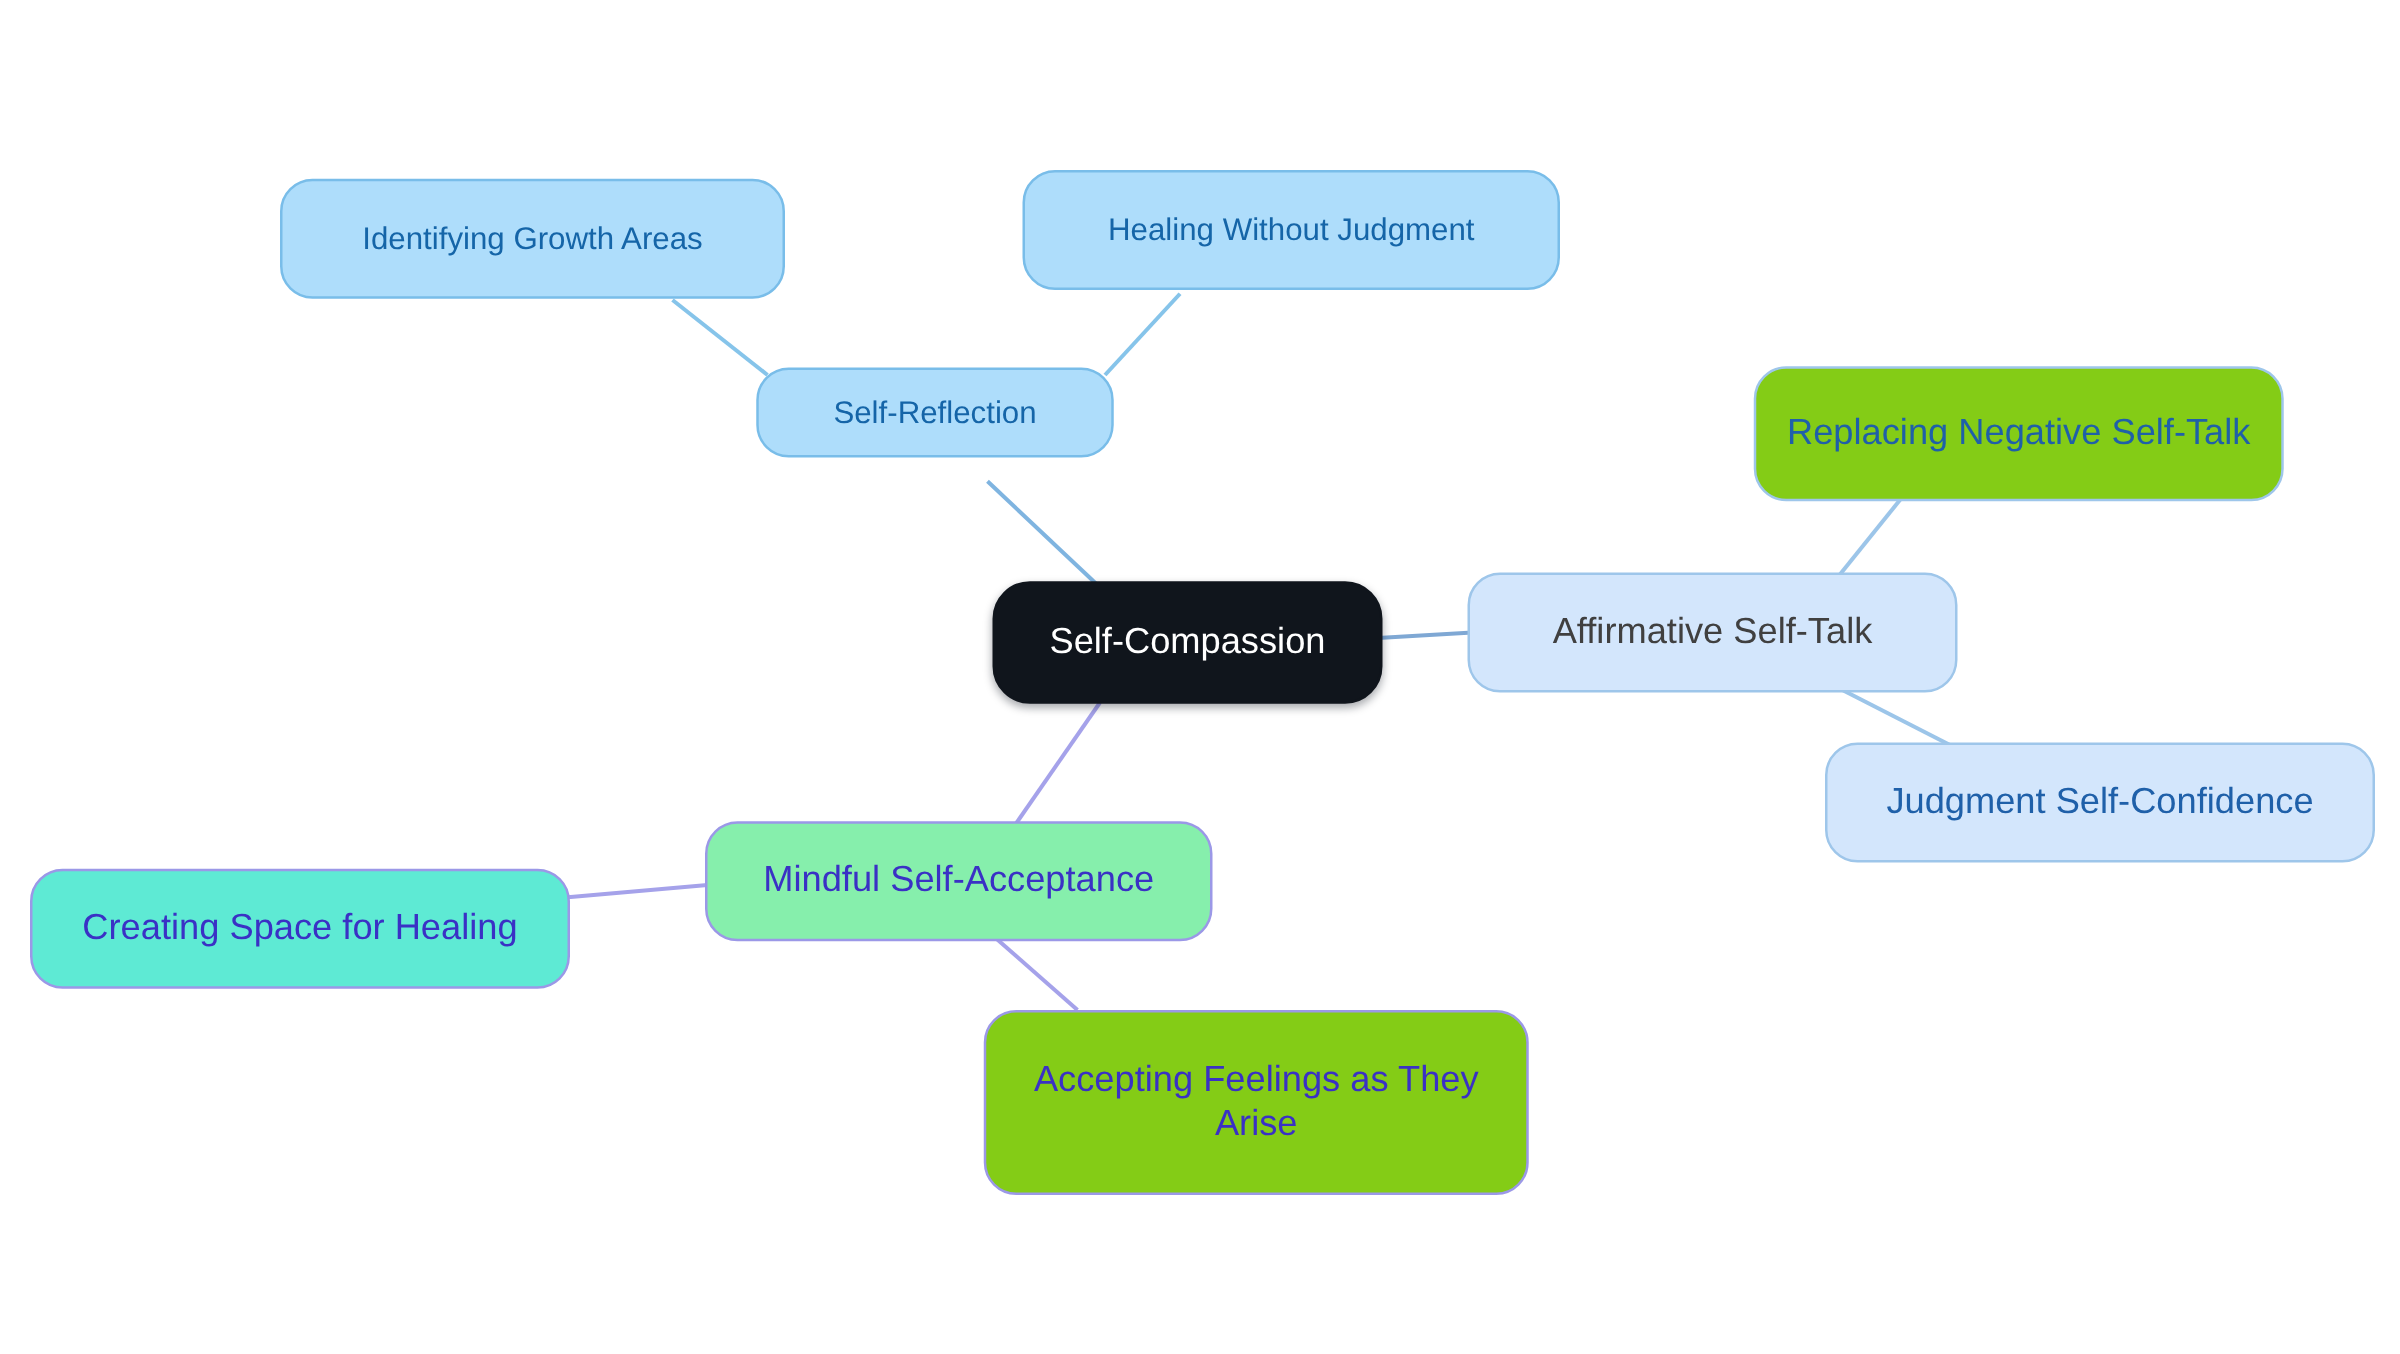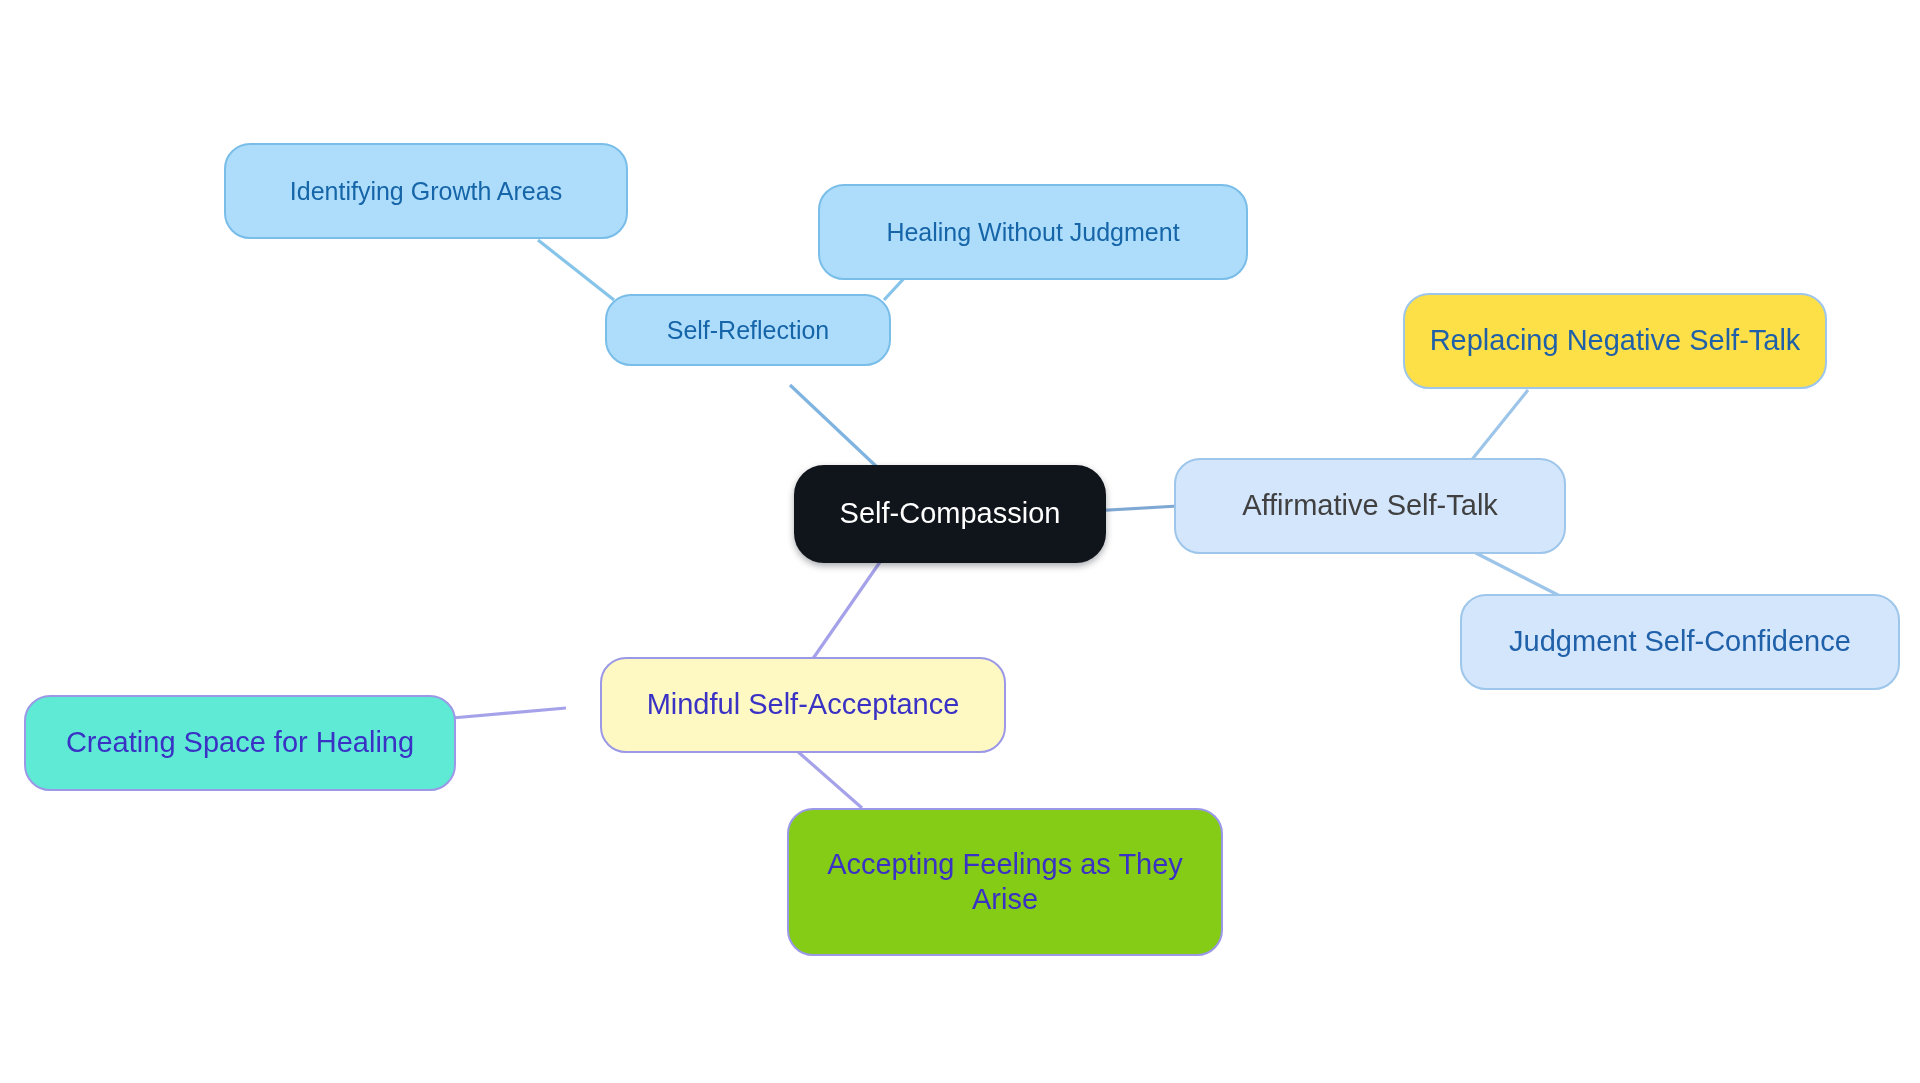--- a/index.html
+++ b/index.html
@@ -90,35 +90,35 @@
   <div class="node node-root" id="node-self-compassion" style="left: 770px; top: 465px; width: 312px; height: 98px; background: rgb(16, 21, 28); color: rgb(255, 255, 255);">
     <span>Self-Compassion</span>
   </div>
 
   <div class="node node-branch-blue" id="node-self-reflection" style="left: 605px; top: 294px; width: 286px; height: 72px; background: rgb(174, 221, 251); border-color: rgb(121, 189, 233); color: rgb(21, 101, 168);">
     <span>Self-Reflection</span>
   </div>
   <div class="node node-leaf-blue" id="node-identifying-growth-areas" style="left: 224px; top: 143px; width: 404px; height: 96px; background: rgb(174, 221, 251); border-color: rgb(121, 189, 233); color: rgb(21, 101, 168);">
     <span>Identifying Growth Areas</span>
   </div>
-  <div class="node node-leaf-blue" id="node-healing-without-judgment" style="left: 818px; top: 136px; width: 430px; height: 96px; background: rgb(174, 221, 251); border-color: rgb(121, 189, 233); color: rgb(21, 101, 168); margin-top: 48px;">
+  <div class="node node-leaf-blue" id="node-healing-without-judgment" style="left: 818px; top: 136px; width: 430px; height: 96px; background: rgb(174, 221, 251); border-color: rgb(121, 189, 233); color: rgb(21, 101, 168);">
     <span>Healing Without Judgment</span>
   </div>
 
   <div class="node node-branch-paleblue" id="node-affirmative-self-talk" style="left: 1174px; top: 458px; width: 392px; height: 96px; background: rgb(211, 230, 252); border-color: rgb(158, 198, 234); color: #404040;">
     <span>Affirmative Self-Talk</span>
   </div>
-  <div class="node node-leaf-paleblue" id="node-replacing-negative-self-talk" style="left: 1403px; top: 293px; width: 424px; height: 96px; background: #fde047; border-color: rgb(158, 198, 234); color: rgb(31, 96, 169);">
+  <div class="node node-leaf-paleblue" id="node-replacing-negative-self-talk" style="left: 1403px; top: 293px; width: 424px; height: 108px; background: #84cc16; border-color: rgb(158, 198, 234); color: rgb(31, 96, 169);">
     <span>Replacing Negative Self-Talk</span>
   </div>
   <div class="node node-leaf-paleblue" id="node-enhancing-self-confidence" style="left: 1460px; top: 594px; width: 440px; height: 96px; background: rgb(211, 230, 252); border-color: rgb(158, 198, 234); color: rgb(31, 96, 169);">
     <span>Judgment Self-Confidence</span>
   </div>
 
-  <div class="node node-branch-purple" id="node-mindful-self-acceptance" style="left: 564px; top: 657px; width: 406px; height: 96px; background: #fef9c3; border-color: rgb(155, 152, 231); color: rgb(58, 49, 197); margin-left: 36px;">
+  <div class="node node-branch-purple" id="node-mindful-self-acceptance" style="left: 564px; top: 657px; width: 406px; height: 96px; background: #86efac; border-color: rgb(155, 152, 231); color: rgb(58, 49, 197);">
     <span>Mindful Self-Acceptance</span>
   </div>
   <div class="node node-leaf-purple" id="node-creating-space-for-healing" style="left: 24px; top: 695px; width: 432px; height: 96px; background: #5eead4; border-color: rgb(155, 152, 231); color: rgb(58, 49, 197);">
     <span>Creating Space for Healing</span>
   </div>
   <div class="node node-leaf-purple" id="node-accepting-feelings-as-they-arise" style="left: 787px; top: 808px; width: 436px; height: 148px; background: #84cc16; border-color: rgb(155, 152, 231); color: rgb(58, 49, 197);">
     <span>Accepting Feelings as They Arise</span>
   </div>
 
 </div>

